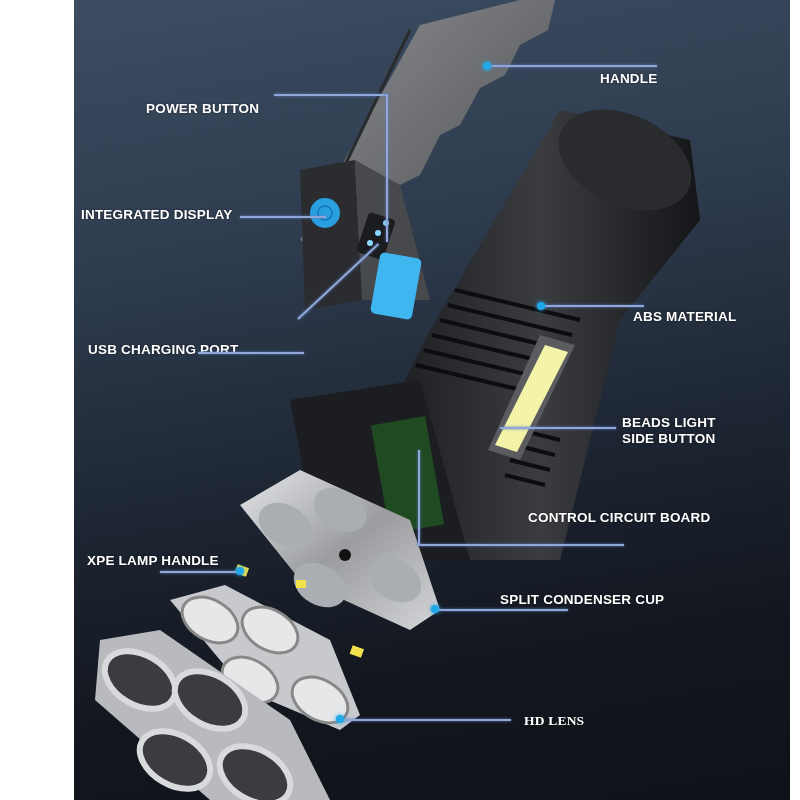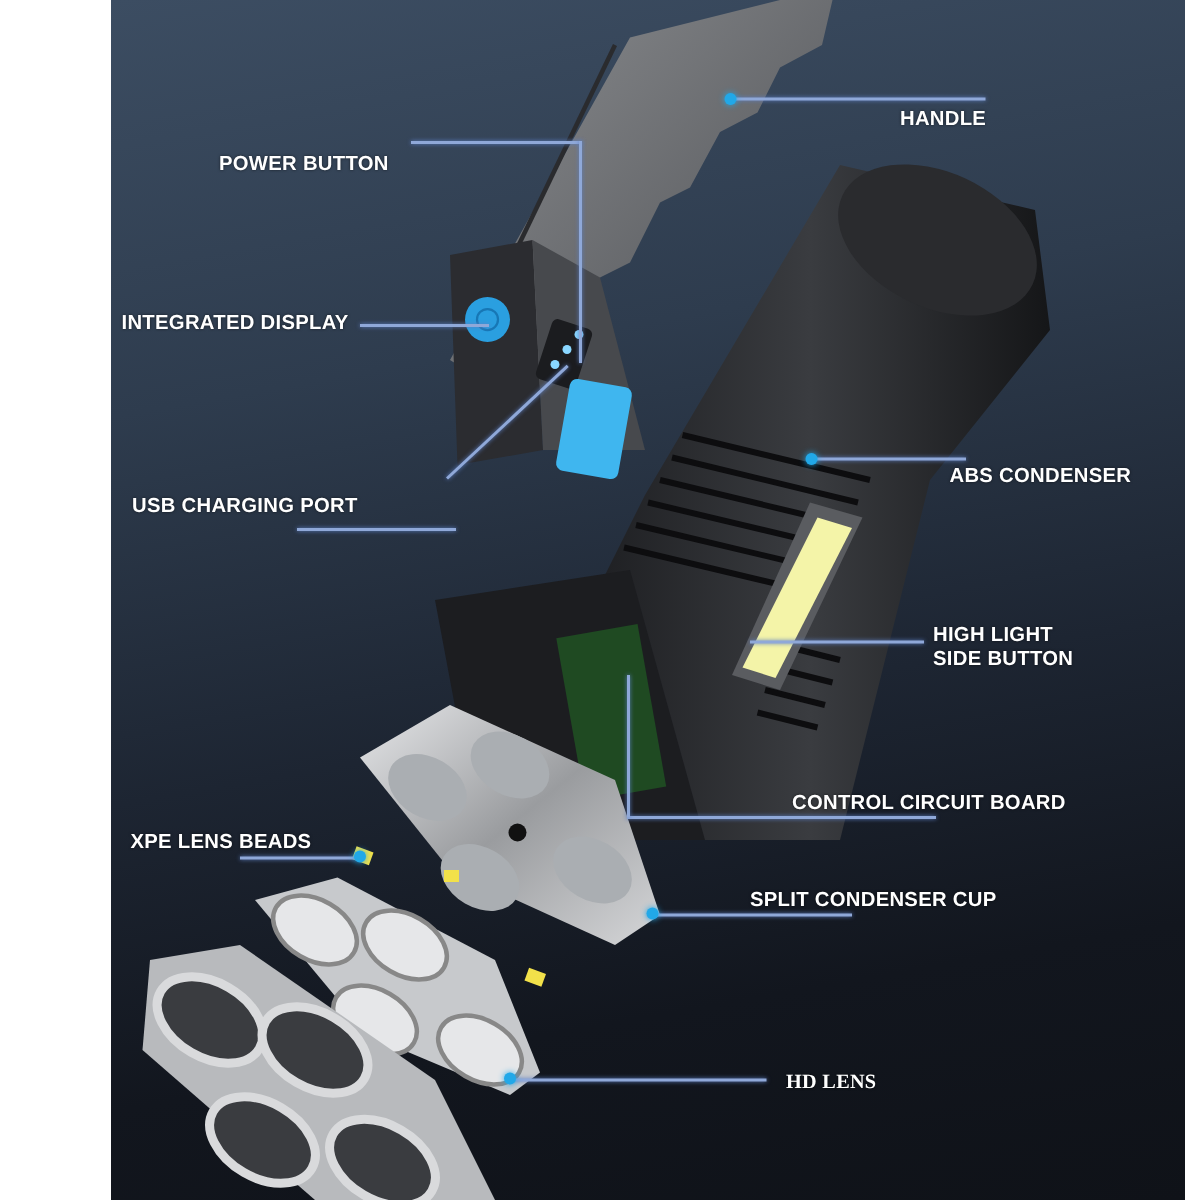--- a/index.html
+++ b/index.html
@@ -112,37 +112,37 @@
 <div class="line" style="left:487px; top:65px; width:170px;"></div>
 <div class="dot" style="left:483px; top:62px;"></div>
 
 <div class="label" style="left:146px; top:101px;">POWER BUTTON</div>
 <div class="line" style="left:274px; top:94px; width:114px;"></div>
 <div class="vline" style="left:386px; top:94px; height:148px;"></div>
 
 <div class="label" style="left:81px; top:207px;">INTEGRATED DISPLAY</div>
 <div class="line" style="left:240px; top:216px; width:86px;"></div>
 
-<div class="label" style="left:88px; top:329px;">USB CHARGING PORT</div>
+<div class="label" style="left:88px; top:342px;">USB CHARGING PORT</div>
 <div class="line" style="left:198px; top:352px; width:106px;"></div>
 <div class="line" style="left:298px; top:318px; width:110px; transform:rotate(-43deg); transform-origin:left center;"></div>
 
-<div class="label" style="left:633px; top:309px;">ABS CONDENSER</div>
+<div class="label" style="left:633px; top:309px;">ABS MATERIAL</div>
 <div class="line" style="left:540px; top:305px; width:104px;"></div>
 <div class="dot" style="left:537px; top:302px;"></div>
 
-<div class="label" style="left:622px; top:415px;">HIGH LIGHT</div>
+<div class="label" style="left:622px; top:415px;">BEADS LIGHT</div>
 <div class="label" style="left:622px; top:431px;">SIDE BUTTON</div>
 <div class="line" style="left:500px; top:427px; width:116px;"></div>
 
-<div class="label" style="left:528px; top:527px;">CONTROL CIRCUIT BOARD</div>
+<div class="label" style="left:528px; top:510px;">CONTROL CIRCUIT BOARD</div>
 <div class="line" style="left:418px; top:544px; width:206px;"></div>
 <div class="vline" style="left:418px; top:450px; height:95px;"></div>
 
-<div class="label" style="left:87px; top:553px;">XPE LENS BEADS</div>
+<div class="label" style="left:87px; top:553px;">XPE LAMP HANDLE</div>
 <div class="line" style="left:160px; top:571px; width:80px;"></div>
 <div class="dot" style="left:236px; top:567px;"></div>
 
 <div class="label" style="left:500px; top:592px;">SPLIT CONDENSER CUP</div>
 <div class="line" style="left:432px; top:609px; width:136px;"></div>
 <div class="dot" style="left:431px; top:605px;"></div>
 
 <div class="label" style="left:524px; top:713px;font-family:Liberation Serif, serif;">HD LENS</div>
 <div class="line" style="left:341px; top:719px; width:170px;"></div>
 <div class="dot" style="left:336px; top:715px;"></div>

